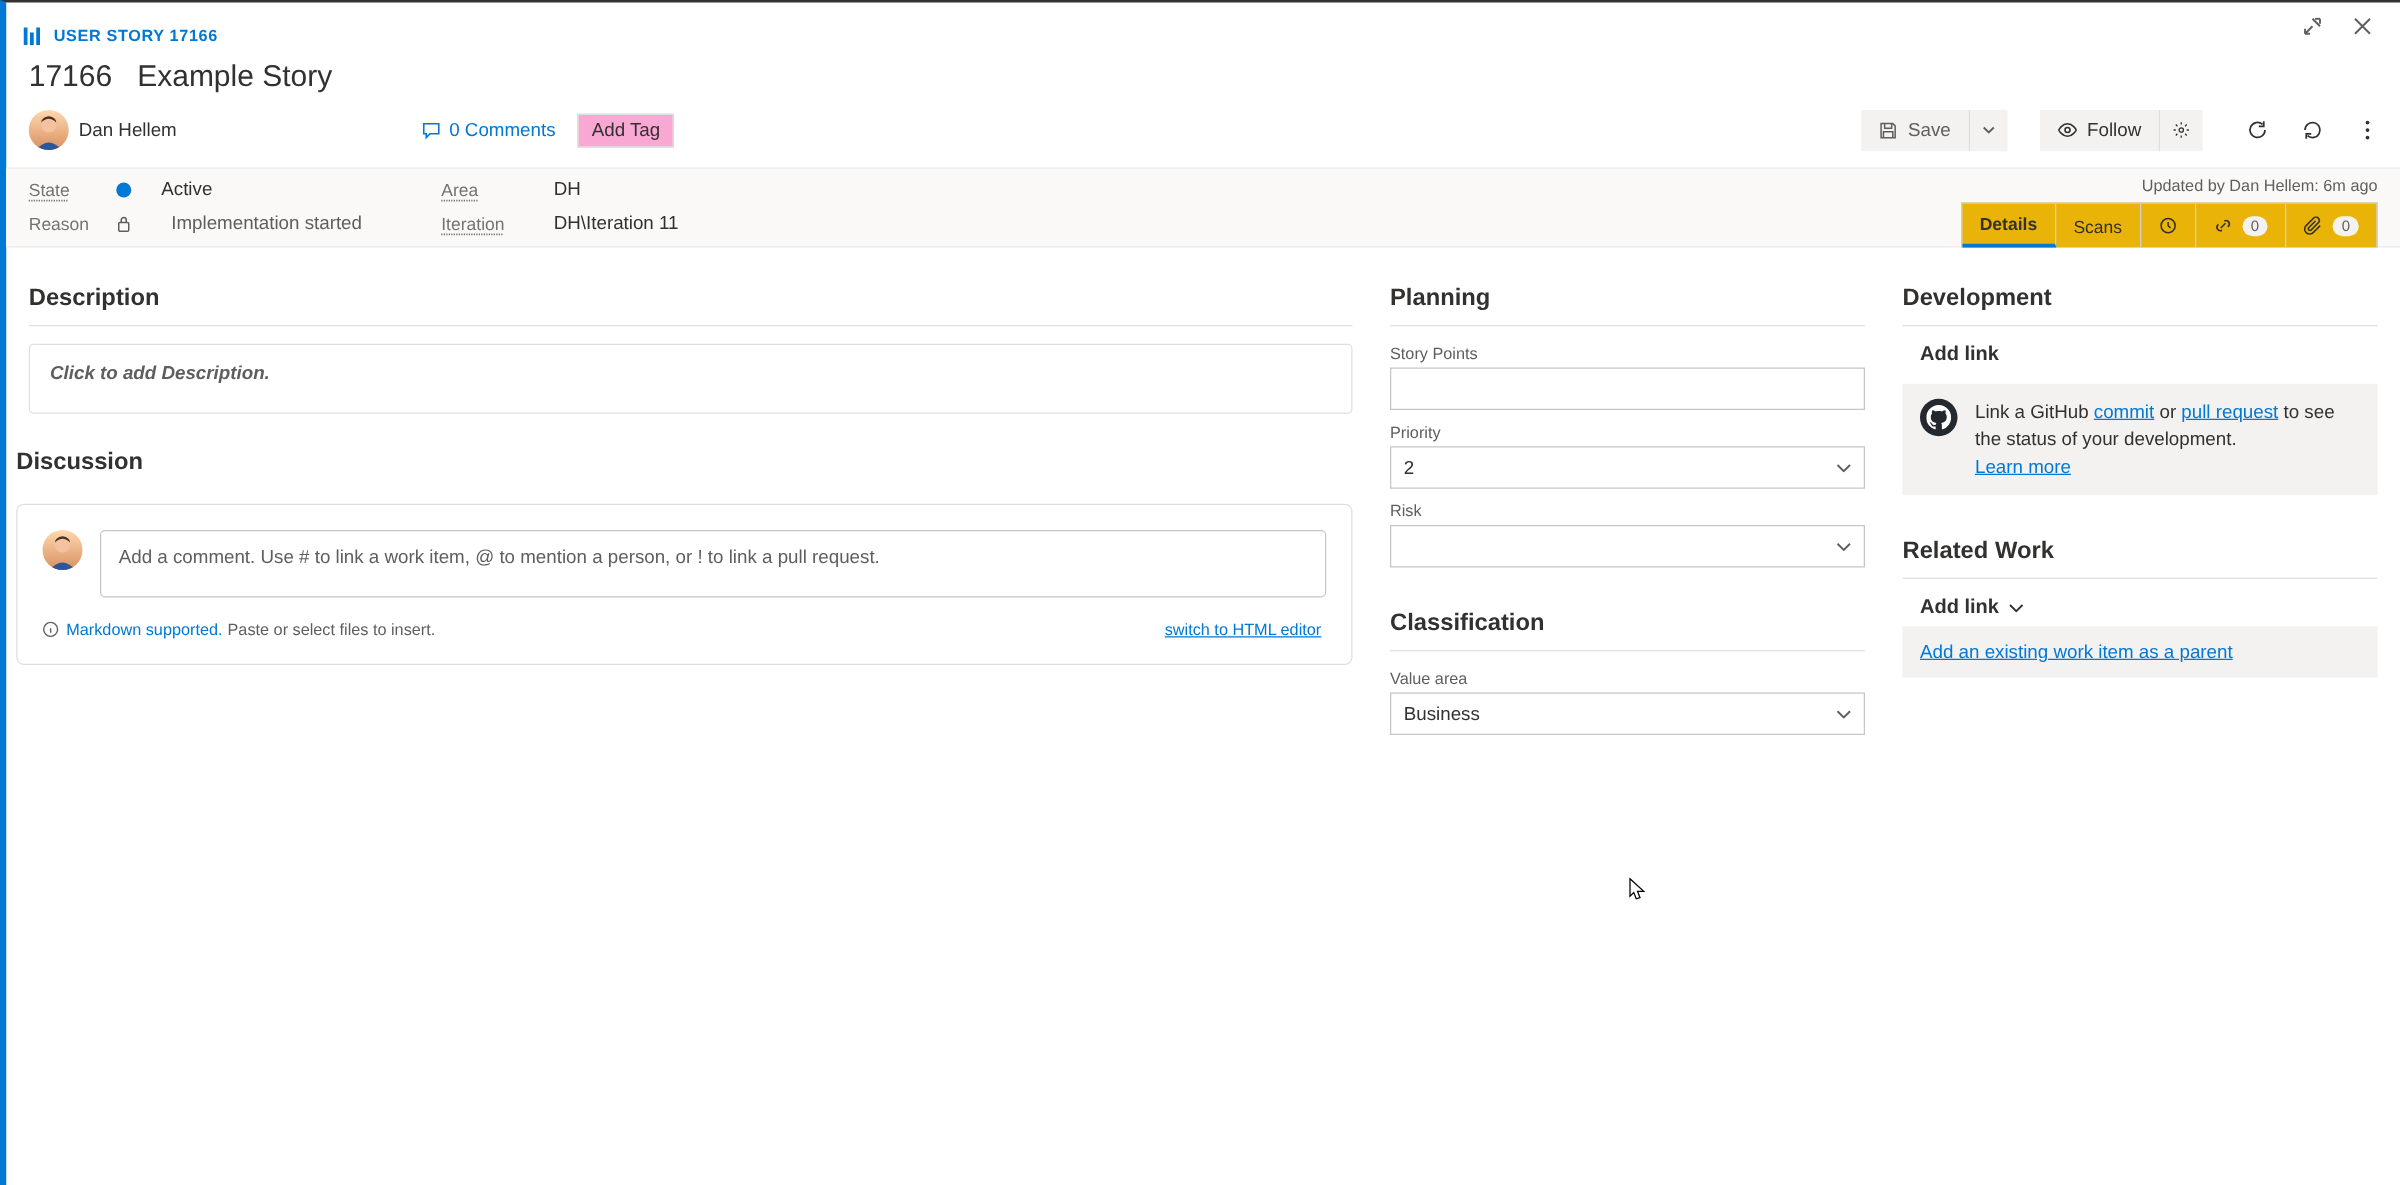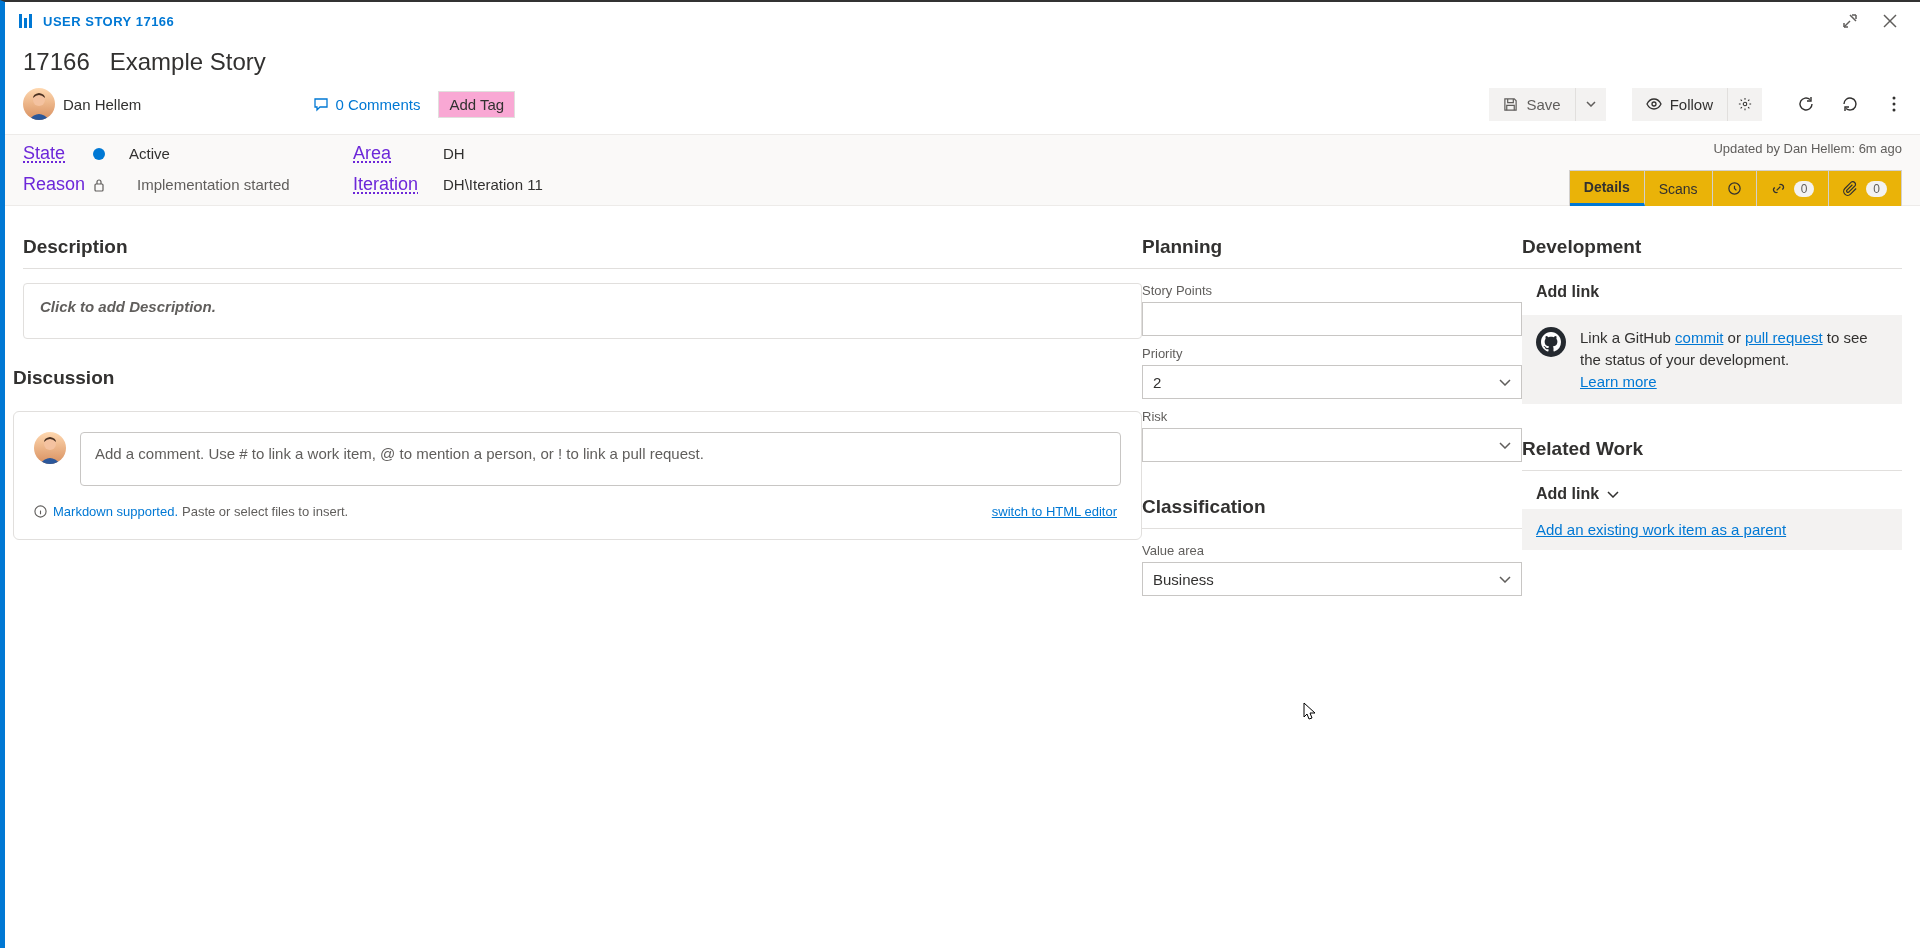--- a/index.html
+++ b/index.html
@@ -1,65 +1,65 @@
 <!DOCTYPE html>
 <html><head>
 <meta charset="utf-8">
 <style>
   * { box-sizing: border-box; margin: 0; padding: 0; font-family: "Segoe UI", -apple-system, sans-serif; }
   body { background: #fff; color: #323130; font-size: 14px; }
   .window { display: flex; flex-direction: column; height: 948px; border-top: 2px solid #333; border-left: 5px solid #0078d4; }
 
   
-  .titlebar { display: flex; align-items: center; padding: 4px 10px 4px 14px; height: 38px; }
+  .titlebar { display: flex; align-items: flex-end; padding: 4px 10px 4px 14px; height: 38px; }
   .titlebar .wi-icon { width: 16px; height: 14px; display: inline-flex; align-items: flex-end; gap: 2px; margin-right: 8px; }
   .titlebar .wi-icon span { background: #0078d4; width: 3px; }
   .titlebar .wi-icon span:nth-child(1) { height: 14px; }
   .titlebar .wi-icon span:nth-child(2) { height: 10px; }
   .titlebar .wi-icon span:nth-child(3) { height: 14px; }
   .titlebar .title { color: #0078d4; font-size: 13px; font-weight: 600; letter-spacing: 0.5px; }
   .titlebar .spacer { flex: 1; }
   .titlebar .winbtn { width: 40px; height: 30px; display: flex; align-items: center; justify-content: center; cursor: pointer; color: #605e5c; }
 
   
   .header-row { display: flex; align-items: center; padding: 8px 18px 4px 18px; gap: 20px; }
   .header-id { font-size: 24px; font-weight: 400; color: #323130; }
   .header-title { font-size: 24px; font-weight: 400; color: #323130; }
 
   
   .toolbar-row { display: flex; align-items: center; padding: 6px 8px 12px 18px; gap: 8px; }
   .avatar { width: 32px; height: 32px; border-radius: 50%; background: linear-gradient(#ffd8b0,#d89060); display: flex; align-items: center; justify-content: center; overflow: hidden; flex-shrink: 0; }
   .avatar svg { width: 32px; height: 32px; }
-  .assignee-name { font-size: 15px; margin-right: 16px; }
+  .assignee-name { font-size: 15px; margin-right: 40px; }
   .comments-link { display: inline-flex; align-items: center; gap: 6px; color: #0078d4; margin-right: 10px; cursor: pointer; font-size: 15px; }
   .add-tag { background: #f9a8d4; border: 1px solid #e1dfdd; padding: 4px 10px; font-size: 15px; cursor: pointer; }
   .toolbar-row .spacer { flex: 1; }
   .btn-group { display: flex; }
   .btn { display: inline-flex; align-items: center; gap: 8px; padding: 8px 14px; background: #f3f2f1; border: none; color: #605e5c; font-size: 15px; cursor: pointer; }
   .btn-split-right { border-left: 1px solid #e1dfdd; padding: 8px 10px; }
   .toolbar-icon { width: 36px; height: 36px; display: inline-flex; align-items: center; justify-content: center; cursor: pointer; color: #323130; }
   .toolbar-gap { width: 10px; }
 
   
   .statebar { background: #faf9f8; border-top: 1px solid #edebe9; border-bottom: 1px solid #edebe9; padding: 8px 18px 0 18px; position: relative; }
   .state-grid { display: grid; grid-template-columns: 70px 260px 90px auto; row-gap: 10px; align-items: center; font-size: 15px; color: #323130; padding-bottom: 10px; max-width: 820px;}
-  .state-label { color: #6d28d9; font-size: 18px; }
+  .state-label { color: #737373; font-size: 14px; }
   .state-label.dotted { text-decoration: underline dotted; text-underline-offset: 3px; }
   .state-val { display: inline-flex; align-items: center; gap: 24px; }
   .state-dot { width: 12px; height: 12px; border-radius: 50%; background: #0078d4; }
   .lock-icon { color: #605e5c; margin-right: 8px; }
   .reason-text { color: #605e5c; }
   .updated { position: absolute; right: 18px; top: 6px; color: #605e5c; font-size: 13px; }
   .tabstrip { position: absolute; right: 18px; bottom: -1px; display: flex; align-items: stretch; border: 1px solid #d2d0ce; border-bottom: none; background: #eab308; }
   .tab { padding: 8px 14px; border-right: 1px solid #d2d0ce; display: flex; align-items: center; gap: 8px; color: #323130; cursor: pointer; font-size: 14px; }
   .tab.active { border-bottom: 3px solid #0078d4; font-weight: 600; }
   .tab .count { background: #f3f2f1; border-radius: 10px; padding: 1px 7px; font-size: 12px; color: #605e5c; }
 
   
-  .content { display: grid; grid-template-columns: 1fr 380px 380px; padding: 30px 18px; }
+  .content { display: grid; grid-template-columns: 1fr 380px 380px; gap: 30px; padding: 30px 18px; }
   .section-title { font-size: 19px; font-weight: 600; margin-bottom: 10px; color: #323130; }
   .section-divider { border-bottom: 1px solid #e1dfdd; margin-bottom: 14px; }
   .placeholder-box { border: 1px solid #e1dfdd; border-radius: 4px; padding: 14px 16px; color: #605e5c; font-style: italic; font-size: 15px; cursor: text; background: #fff; min-height: 56px; font-weight: bold; }
   .col-left > .block { margin-bottom: 28px; }
   .field-label { color: #605e5c; font-size: 13px; margin-bottom: 4px; margin-top: 10px; }
   .field-input { width: 100%; border: 1px solid #c8c6c4; padding: 8px 10px; font-size: 15px; background: #fff; display: flex; align-items: center; justify-content: space-between; height: 34px; cursor: pointer; }
   .chev { color: #605e5c; }
   .discussion-box { border: 1px solid #e1dfdd; border-radius: 6px; padding: 20px; }
   .discussion-row { display: flex; gap: 14px; align-items: flex-start; }
   .discussion-row .avatar { width: 32px; height: 32px; }

